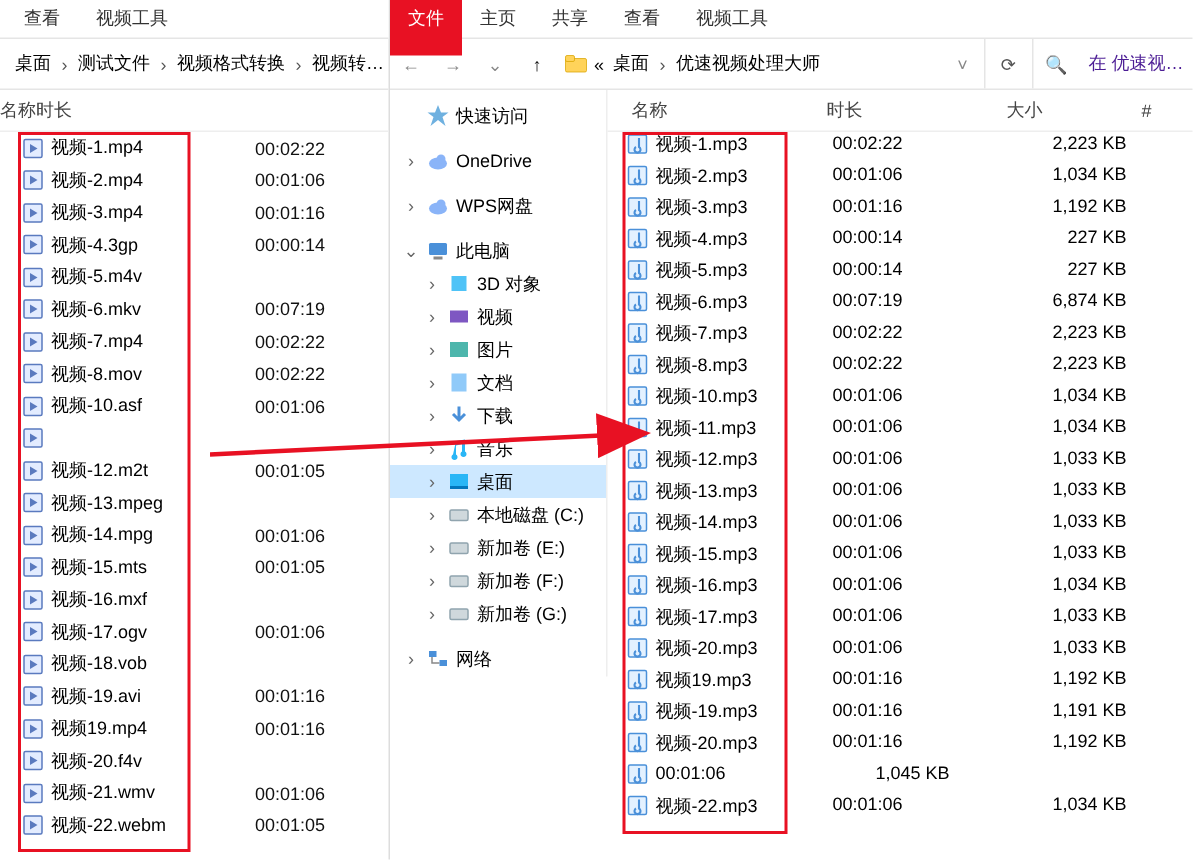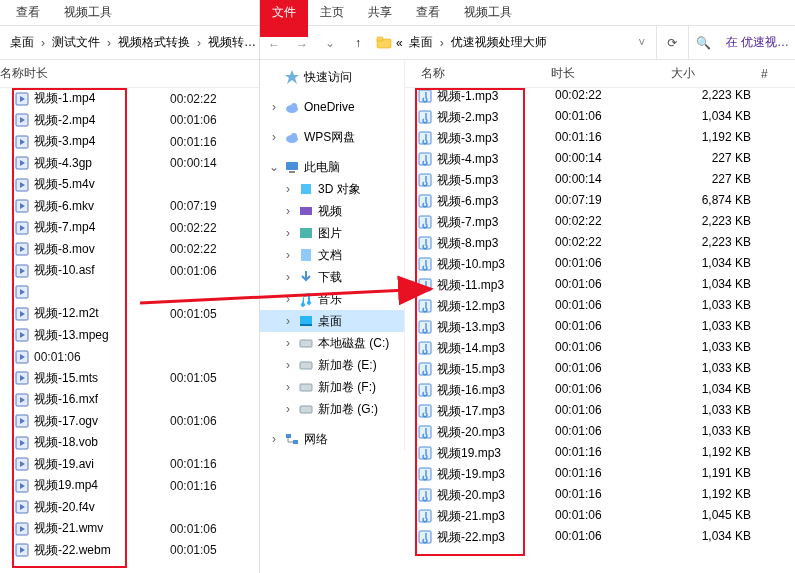--- a/index.html
+++ b/index.html
@@ -219,20 +219,21 @@
         <span class="nm">视频-13.mpeg</span>
         <span class="du"></span>
       </div>
       <div class="row-l">
         <span class="ic">
           <svg width="16" height="16" class="file-vid">
             <rect x="2" y="2" width="12" height="12" rx="1"></rect>
             <path d="M6 5 L11 8 L6 11 Z" fill="#5a7abf"></path>
           </svg>
         </span>
+        <span class="nm">视频-14.mpg</span>
         <span class="du">00:01:06</span>
       </div>
       <div class="row-l">
         <span class="ic">
           <svg width="16" height="16" class="file-vid">
             <rect x="2" y="2" width="12" height="12" rx="1"></rect>
             <path d="M6 5 L11 8 L6 11 Z" fill="#5a7abf"></path>
           </svg>
         </span>
         <span class="nm">视频-15.mts</span>
@@ -750,21 +751,20 @@
             <span class="du">00:01:16</span>
             <span class="sz">1,192 KB</span>
           </div>
           <div class="row-r">
             <span class="ic">
               <svg width="16" height="16" class="file-aud">
                 <rect x="2" y="2" width="12" height="12" rx="1"></rect>
                 <path d="M9 4 L9 10 A2 2 0 1 1 7 10" stroke="#4a90d9" fill="none" stroke-width="1.4"></path>
               </svg>
             </span>
-            <span class="nm">视频-21.mp3</span>
             <span class="du">00:01:06</span>
             <span class="sz">1,045 KB</span>
           </div>
           <div class="row-r">
             <span class="ic">
               <svg width="16" height="16" class="file-aud">
                 <rect x="2" y="2" width="12" height="12" rx="1"></rect>
                 <path d="M9 4 L9 10 A2 2 0 1 1 7 10" stroke="#4a90d9" fill="none" stroke-width="1.4"></path>
               </svg>
             </span>

